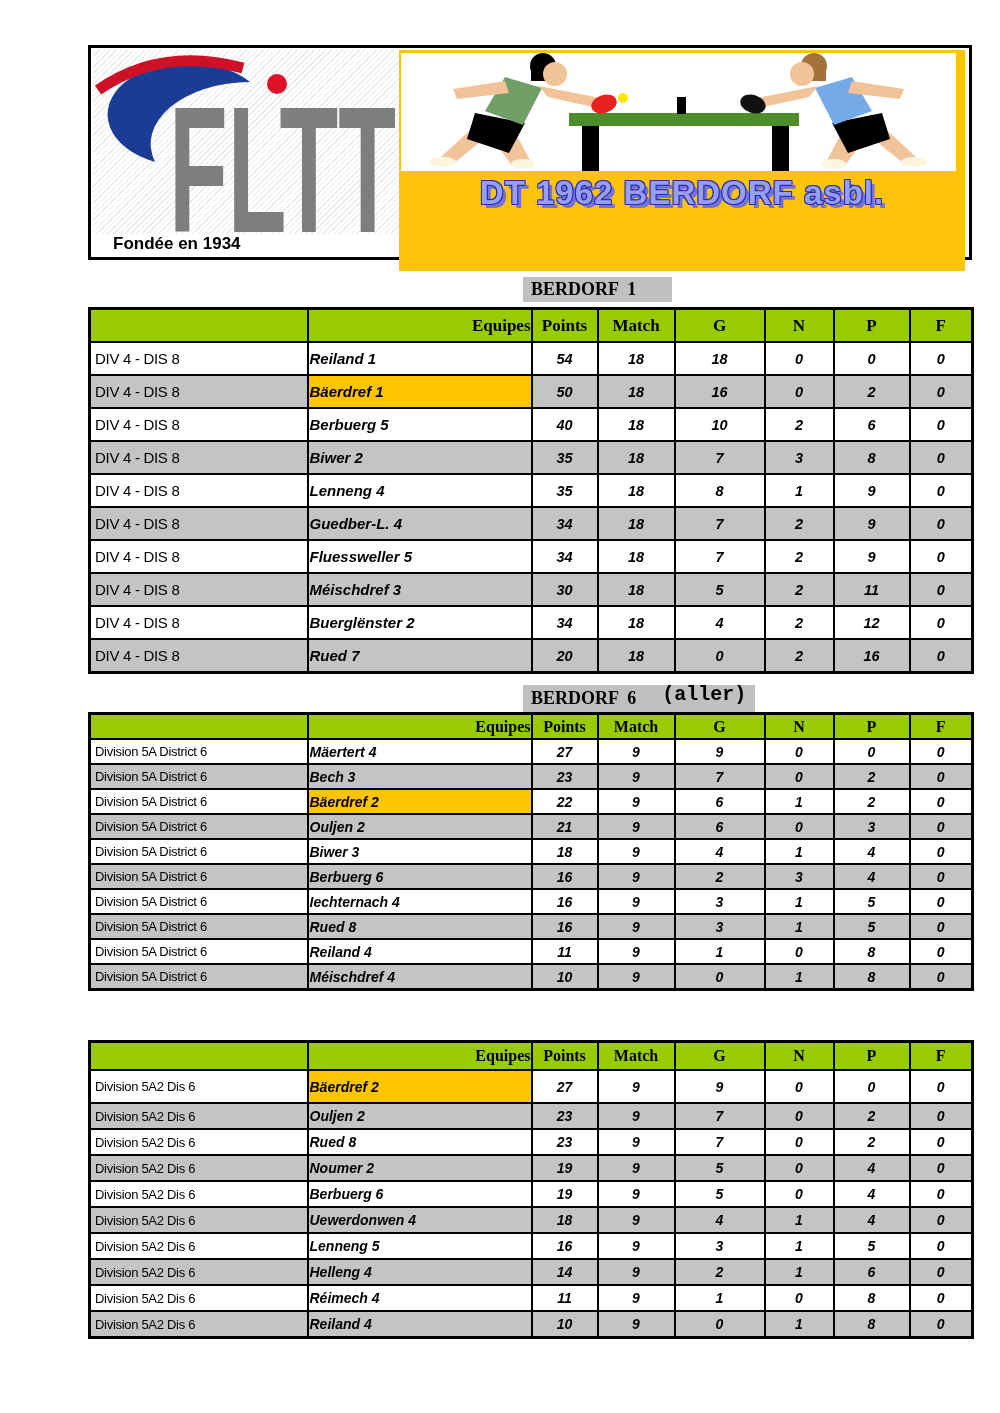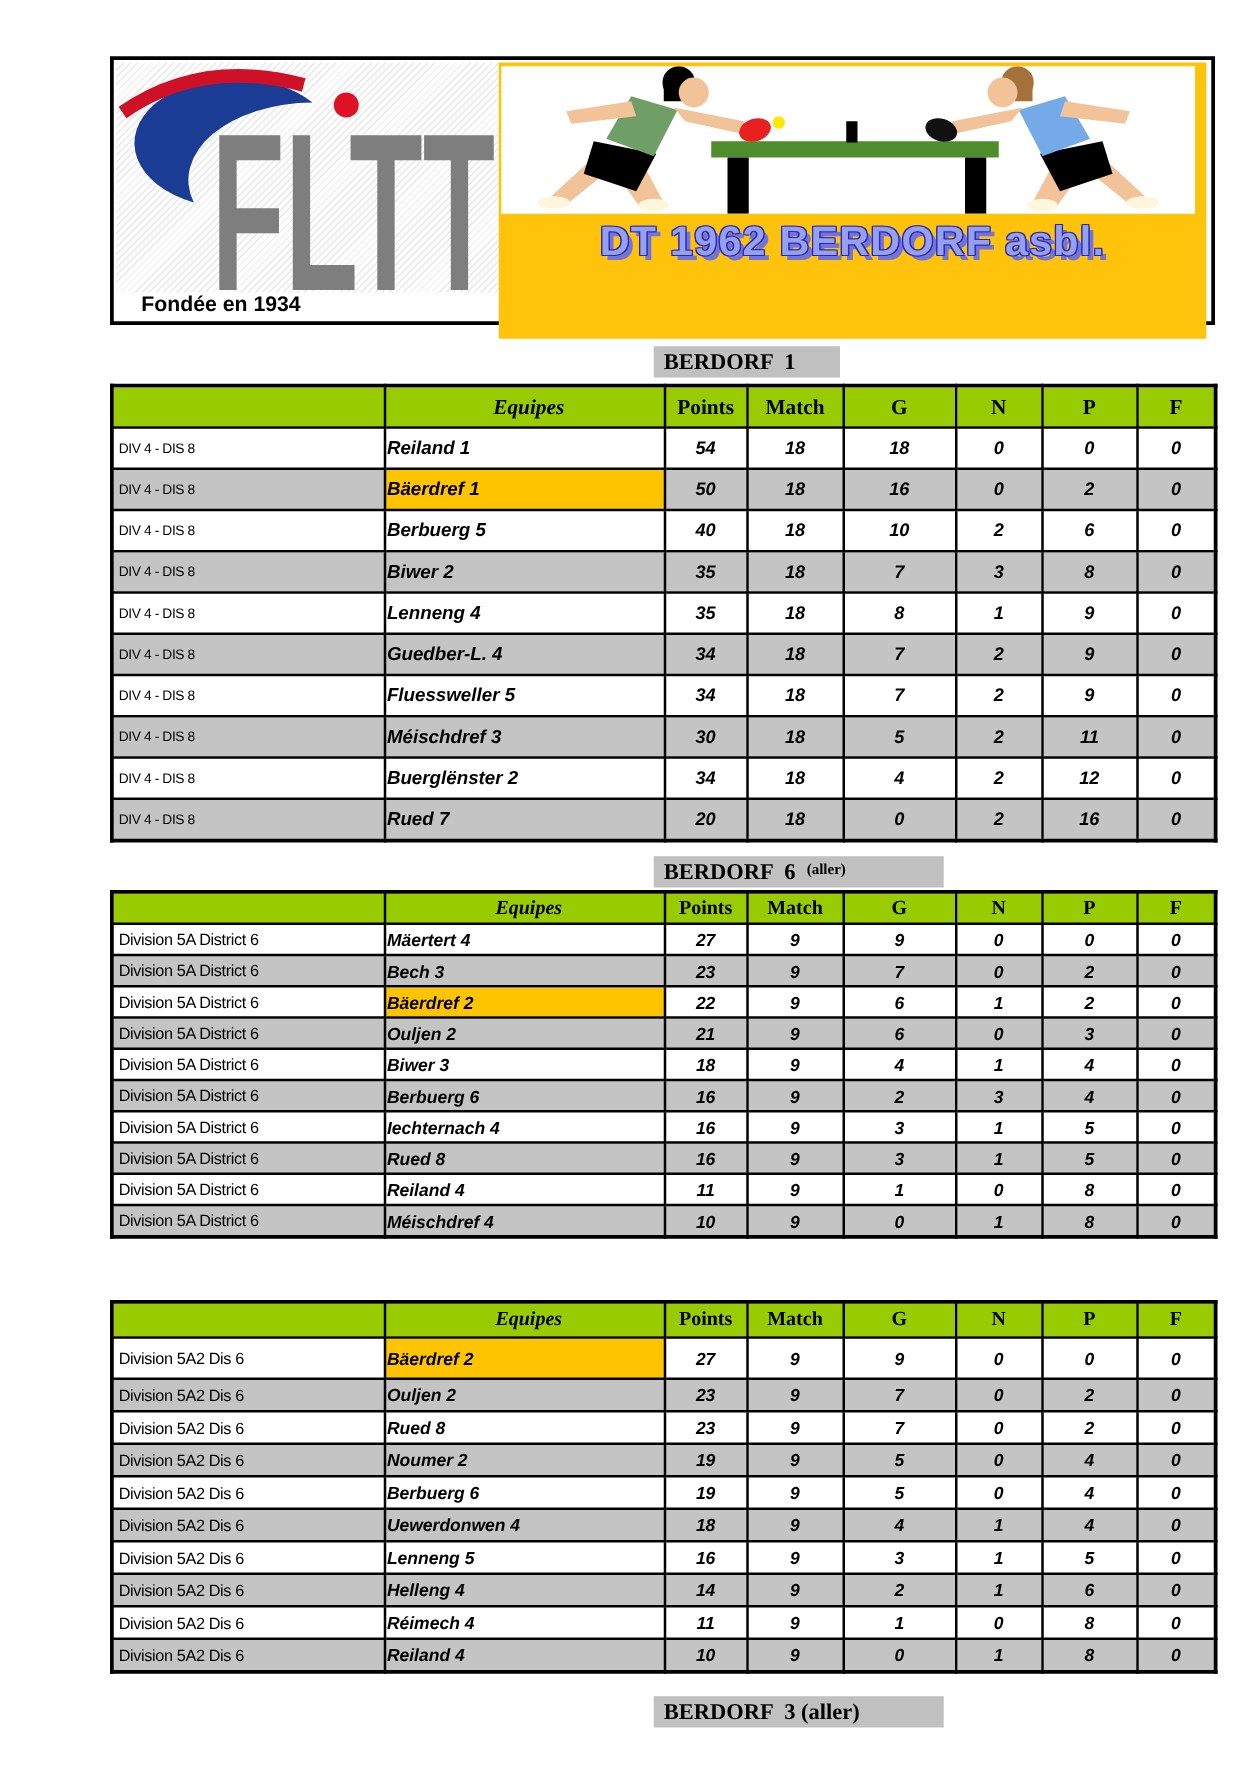--- a/index.html
+++ b/index.html
@@ -23,34 +23,34 @@
   .founded{position:absolute;left:22px;top:186px;font-weight:bold;font-size:17px;color:#000;}
 
   
   .title{position:absolute;left:523px;box-sizing:border-box;background:#C0C0C0;
          font-family:"Liberation Serif",serif;font-weight:bold;font-size:18px;color:#000;
          padding:2px 8px;white-space:pre;}
   #ti0{top:277px;width:149px;}
   #ti1{top:685px;width:232px;}
   #ti2{top:1010px;width:232px;}
   #ti3{top:1357px;width:232px;}
-  .title .note{font-family:Liberation Serif, serif;font-size:12px;
-               position:relative;top:-4px;margin-left:9px;}
+  .title .note{font-family:Liberation Mono, monospace;font-size:20px;
+               position:relative;top:-4px;margin-left:26px;}
 
   
   table.standings{position:absolute;left:88px;width:883px;table-layout:fixed;
                   border-collapse:collapse;border:3px solid #000;}
   .standings th,.standings td{border:2px solid #000;overflow:hidden;white-space:nowrap;
                               vertical-align:middle;padding:0;}
   .standings thead th{background:#99CC00;font-family:"Liberation Serif",serif;
                       font-weight:bold;font-size:17px;text-align:center;color:#000;}
-  .standings thead th.c1{text-align:center;padding-left:7px;font-style:italic;}
+  .standings thead th.c1{text-align:right;padding-left:7px;}
   .standings td{background:#fff;color:#000;}
   .standings tbody tr:nth-child(even) td{background:#C4C4C4;}
-  .standings td.c0{font-size:11px;text-align:left;padding-left:4px;letter-spacing:-0.3px;}
+  .standings td.c0{font-size:15px;text-align:left;padding-left:4px;letter-spacing:-0.3px;}
   .standings td.c1{font-weight:bold;font-style:italic;font-size:15px;text-align:left;padding-left:1px;}
   .standings td.num{font-weight:bold;font-style:italic;font-size:14.5px;text-align:center;}
   .standings td.hl{background:#FFC400 !important;}
 
   #st0{top:307px;}  #st0 th{height:31px;} #st0 td{height:31px;}
   #st1{top:712px;}  #st1 th{height:23px;} #st1 td{height:23px;}
   #st1 td.c1,#st1 td.num{font-size:14px;} #st1 td.c0{font-size:13px;}
   #st2{top:1040px;} #st2 th{height:26px;} #st2 td{height:24px;}
   #st2 tbody tr:first-child td{height:31px;}
   #st2 td.c1,#st2 td.num{font-size:14px;} #st2 td.c0{font-size:13px;}
@@ -109,21 +109,20 @@
         </svg>
       </div>
       <div class="wordart">DT 1962 BERDORF asbl.</div>
     </div>
 
     <div class="founded">Fondée en 1934</div>
   </div>
 
   <div class="title" id="ti0"><span>BERDORF  1</span></div>
   <div class="title" id="ti1"><span>BERDORF  6</span><span class="note">(aller)</span></div>
-  <div class="title" id="ti3"><span>BERDORF  3 (aller)</span></div>
 
   <table class="standings" id="st0">
     <colgroup>
         <col style="width:218px">
         <col style="width:224px">
         <col style="width:66px">
         <col style="width:77px">
         <col style="width:90px">
         <col style="width:69px">
         <col style="width:76px">

